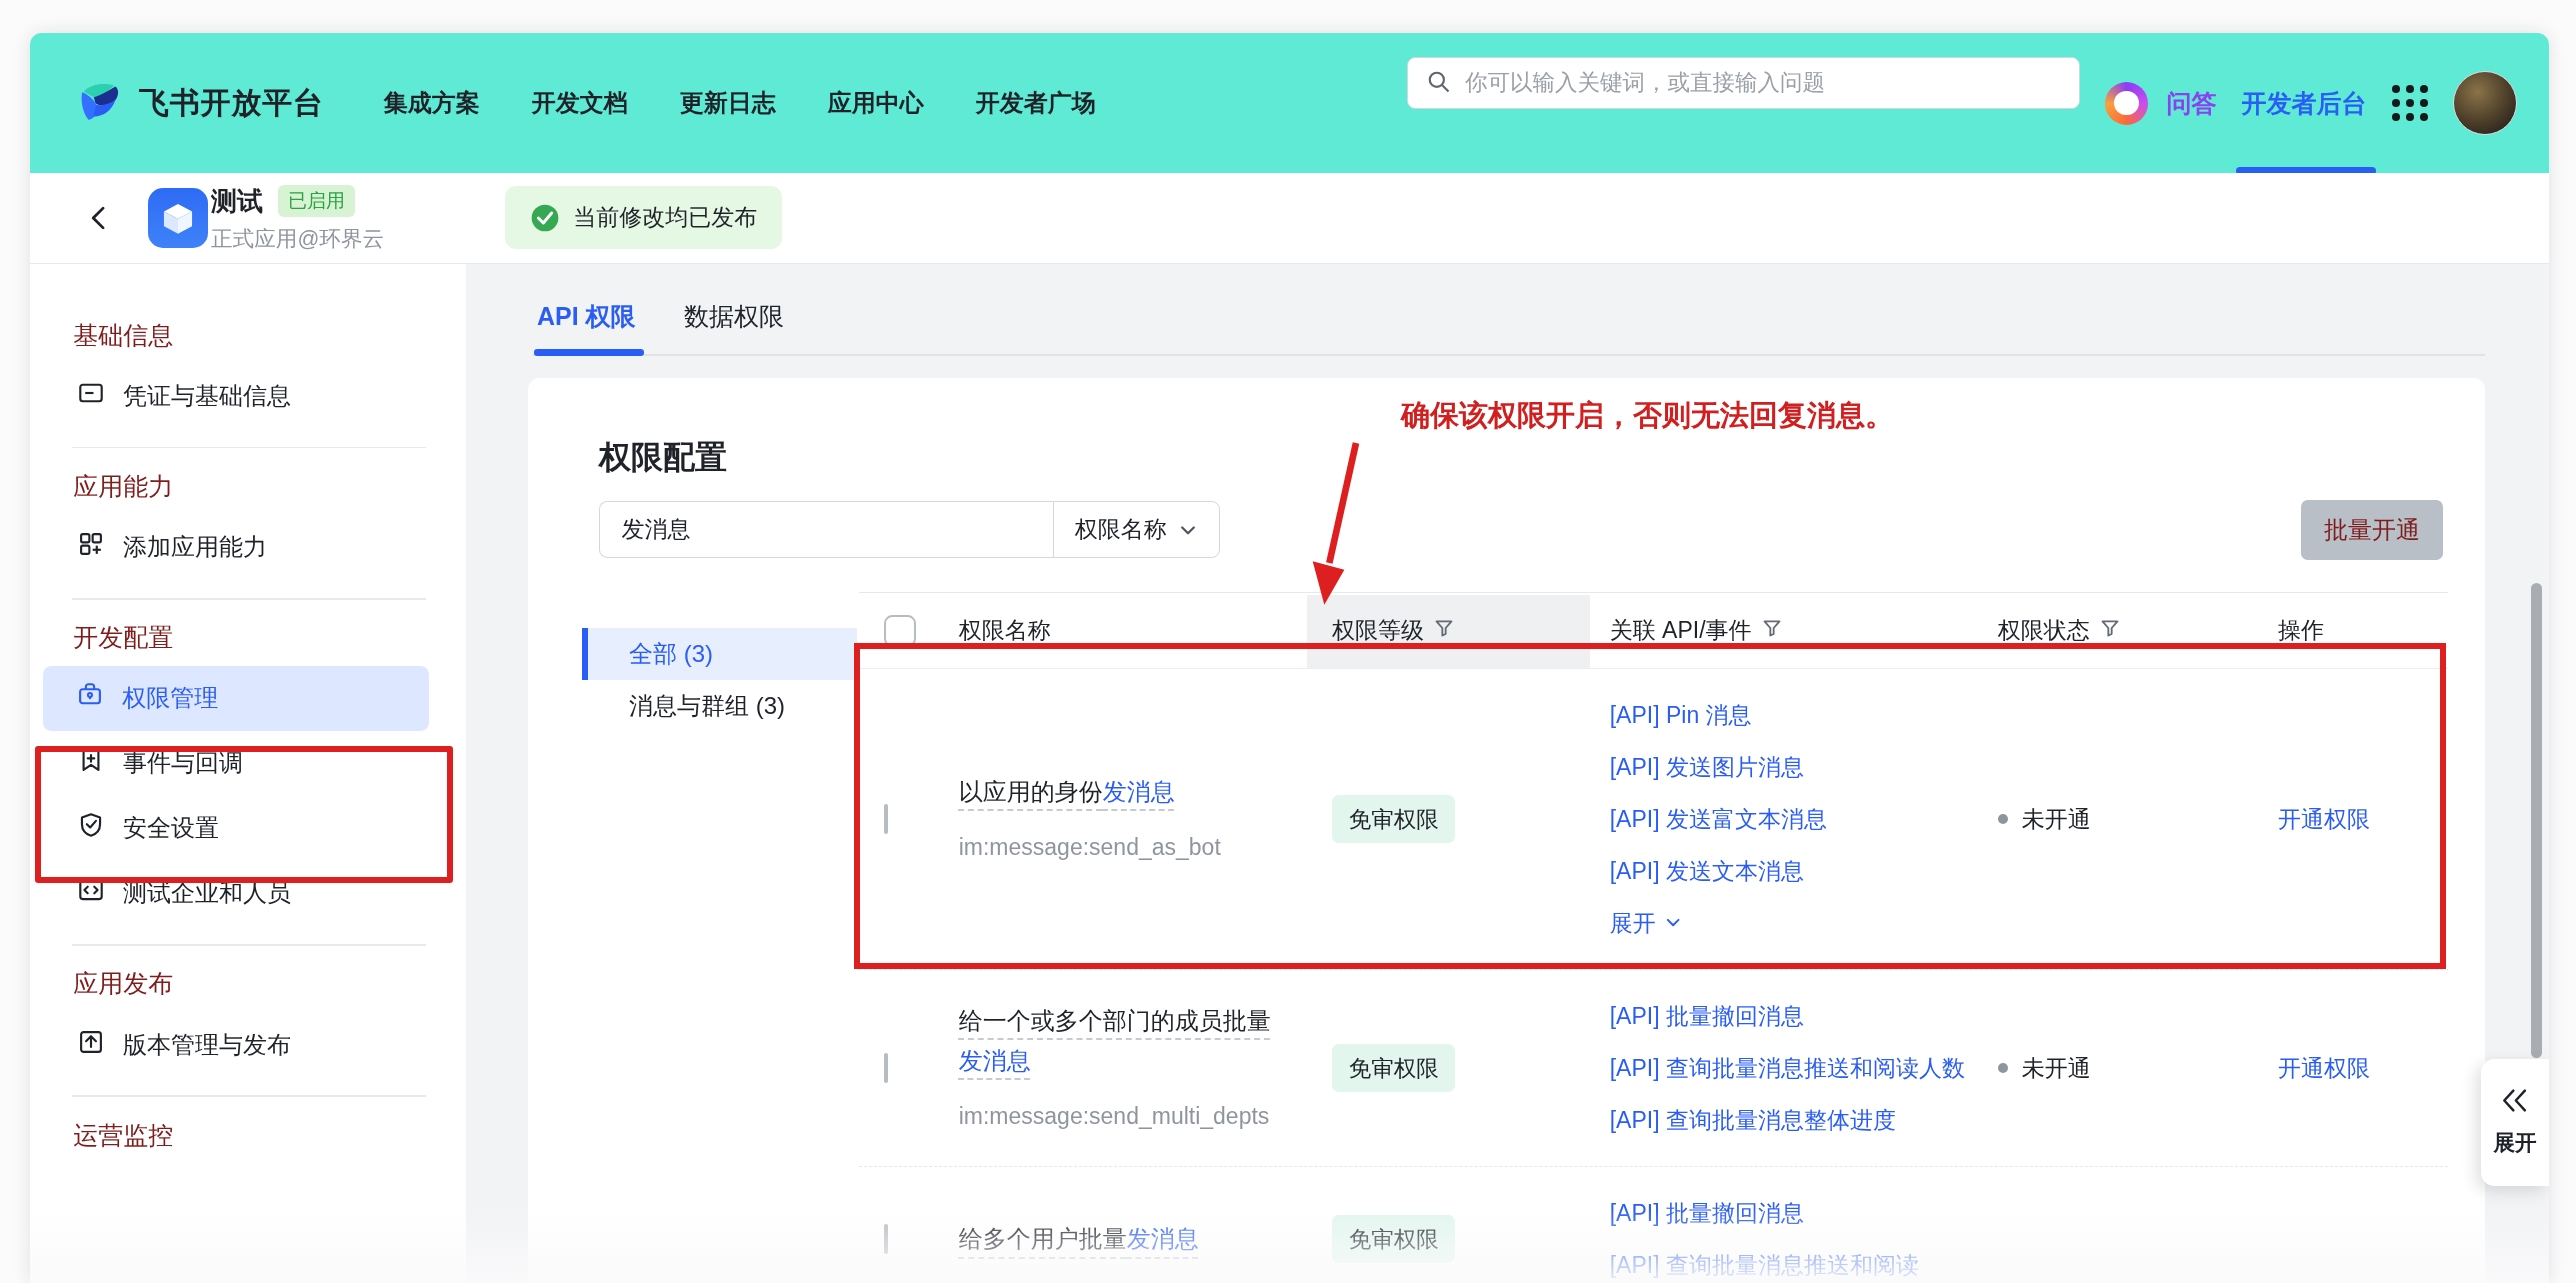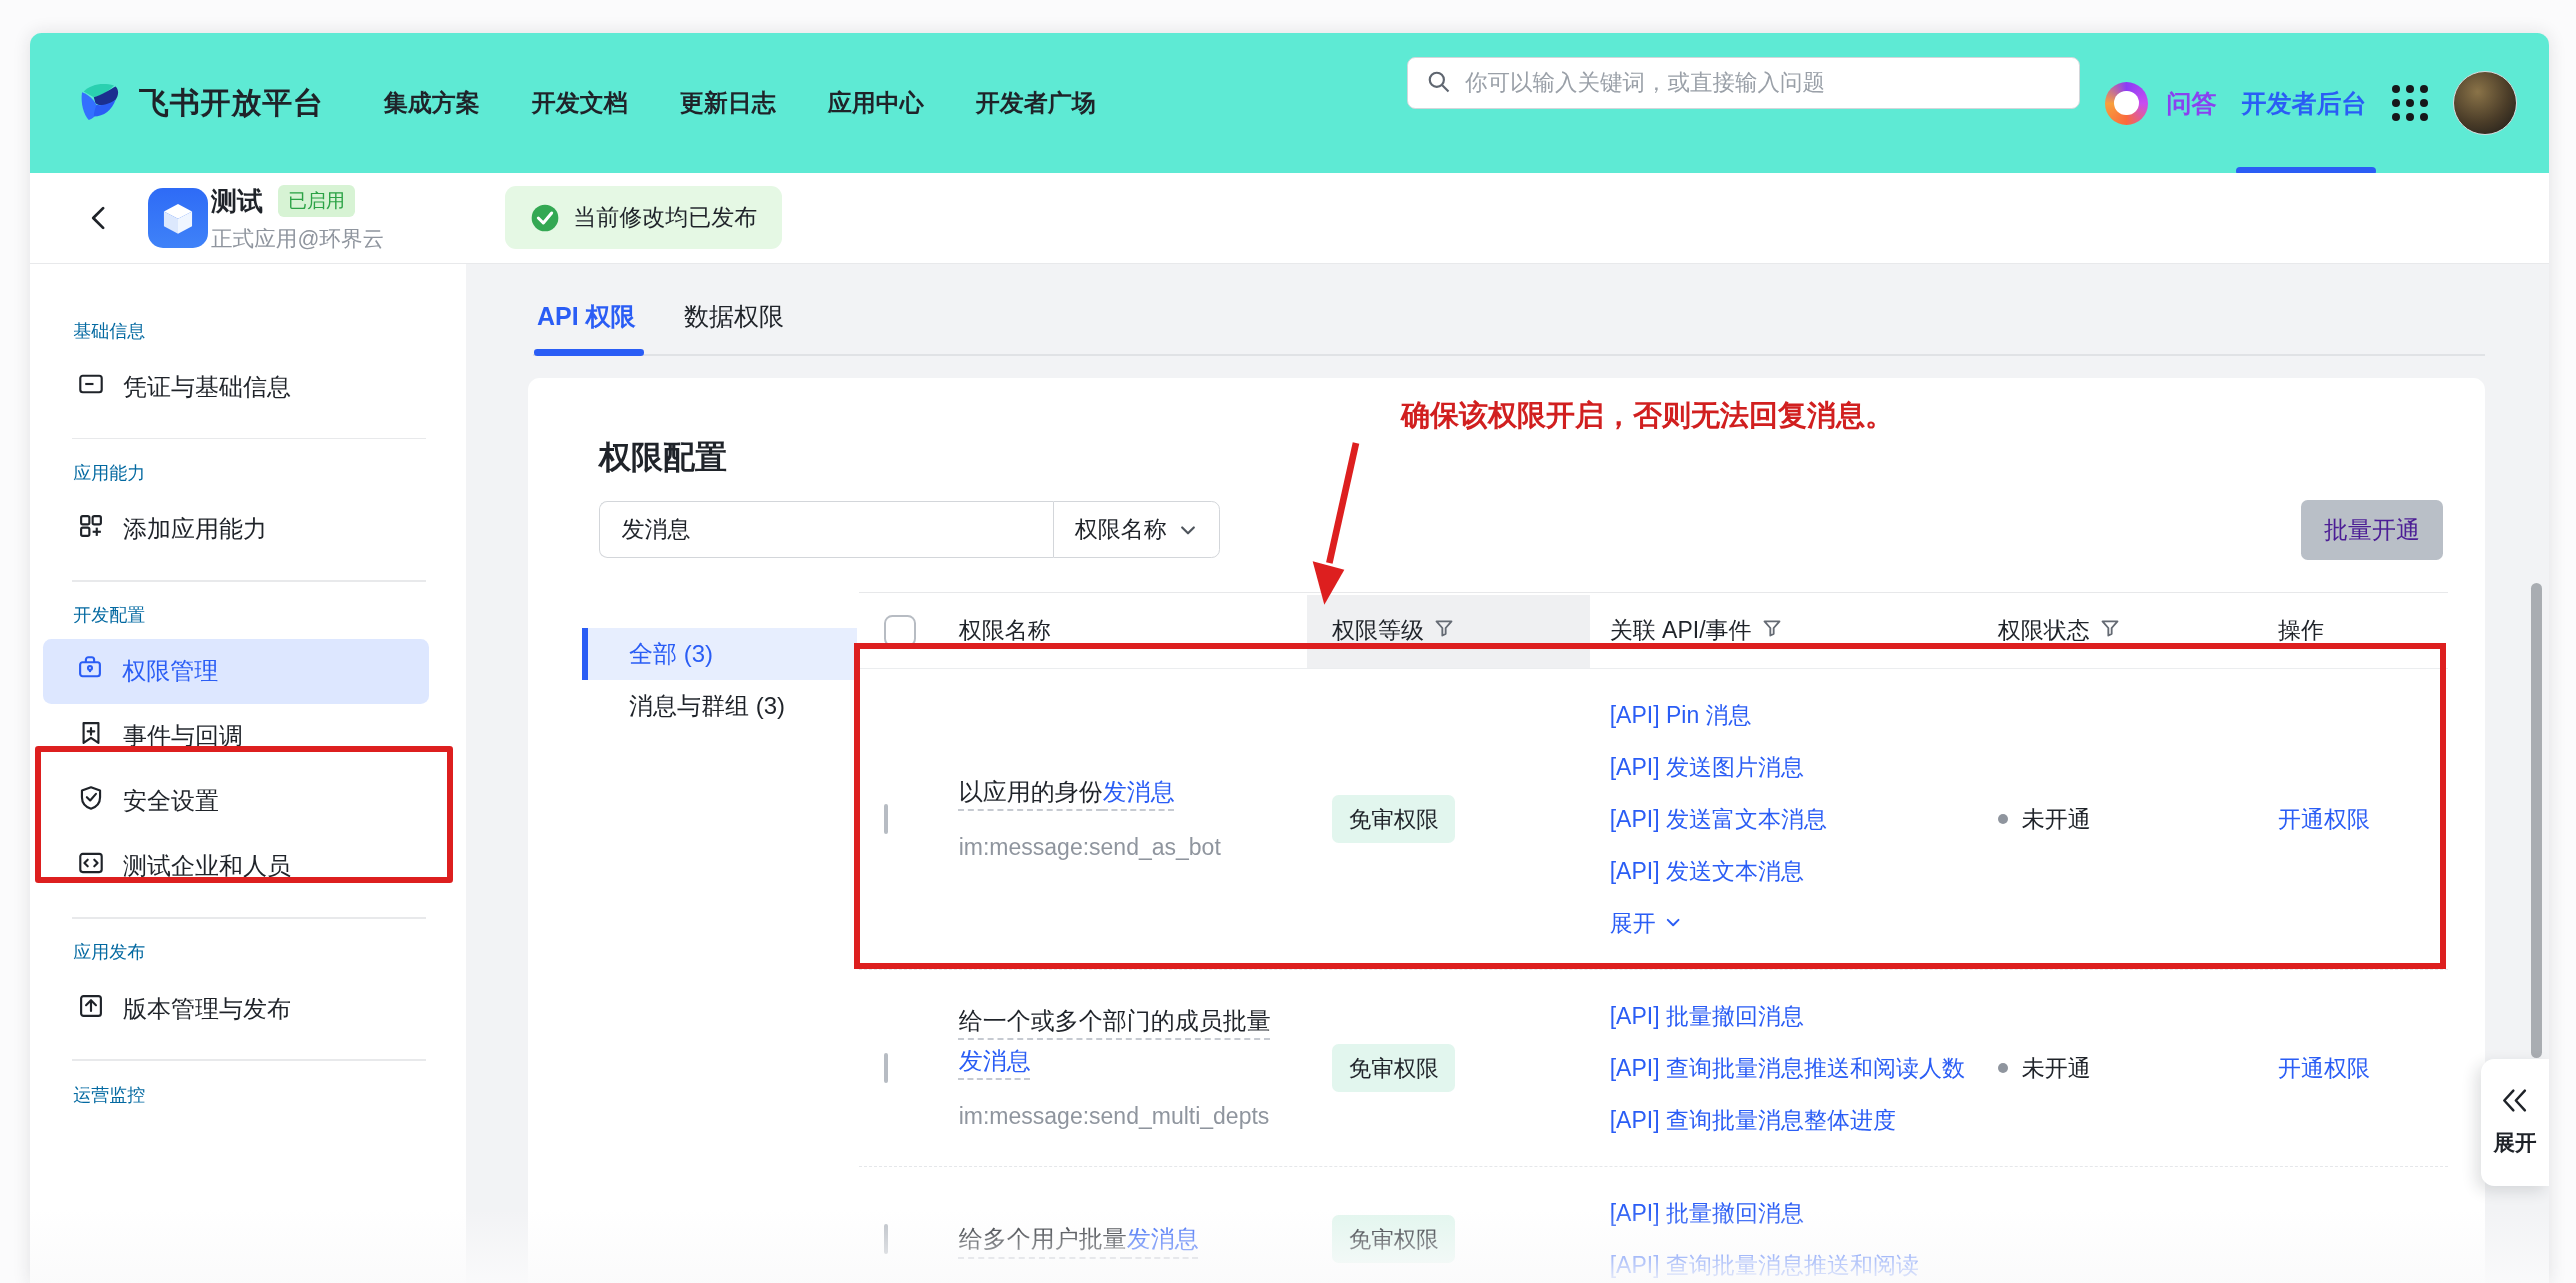--- a/index.html
+++ b/index.html
@@ -63,21 +63,21 @@
   .publish-pill{
     position:absolute;left:475px;top:13.3px;height:63px;background:#e5f8e4;border-radius:11px;
     display:flex;align-items:center;gap:13.3px;padding:0 25px;
   }
   .publish-pill span{font-size:23px;color:#1f2329;}
   
   .sidebar{
     position:absolute;left:0;top:231px;width:436px;bottom:0;background:#fff;
     box-sizing:border-box;padding:33px 0 0 40px;
   }
-  .side-section-label{font-size:18px;color:#0369a1;margin:21.6px 0 11.7px 3.3px;}
+  .side-section-label{font-size:25px;color:#7f1d1d;margin:21.6px 0 11.7px 3.3px;}
   .side-item{
     height:65px;display:flex;align-items:center;gap:18.3px;font-size:24px;color:#1f2329;
     border-radius:8.3px;cursor:pointer;padding-left:6.7px;margin-right:37px;
   }
   .side-item svg{flex:0 0 auto;}
   .side-item.active{background:#dde7ff;color:#2a5df5;margin-left:-27px;padding-left:33px;}
   .side-divider{height:1.7px;background:#e8e9eb;margin:18.3px 40px 18.3px 1.7px;}
   .sidebar-red-box{
     position:absolute;left:5px;top:713px;width:406px;height:125px;
     border:6.7px solid #dd1f1f;border-radius:3.3px;z-index:20;pointer-events:none;
@@ -99,21 +99,21 @@
   .searchrow{position:absolute;left:71px;top:123px;display:flex;height:57px;}
   .searchrow input{
     width:454px;height:57px;box-sizing:border-box;border:1.7px solid #d3d6da;border-right:none;
     border-radius:8.3px 0 0 8.3px;font-size:23px;padding:0 21.6px;outline:none;font-family:inherit;color:#1f2329;
   }
   .filter-select{
     width:167px;height:57px;box-sizing:border-box;border:1.7px solid #d3d6da;border-radius:0 8.3px 8.3px 0;
     display:flex;align-items:center;justify-content:center;gap:11.7px;font-size:23px;background:#fff;cursor:pointer;
   }
   .batch-btn{
-    position:absolute;right:42px;top:122px;width:142px;height:60px;background:#b9bfc7;color:#4c1d95;
+    position:absolute;right:42px;top:122px;width:142px;height:60px;background:#b9bfc7;color:#7f1d1d;
     font-size:24px;border:none;border-radius:6.7px;display:flex;align-items:center;justify-content:center;cursor:not-allowed;
   }
   .annotation-text{position:absolute;left:873px;top:18.3px;font-size:29px;font-weight:700;color:#d11f1f;white-space:nowrap;}
   .annotation-arrow{position:absolute;left:773px;top:60px;z-index:6;}
   
   .catlist{position:absolute;left:54px;top:250px;width:275px;}
   .cat{position:relative;height:52px;display:flex;align-items:center;font-size:24px;color:#1f2329;cursor:pointer;padding-left:47px;}
   .cat.active{background:#e7eefe;color:#2a5df5;}
   .cat.active::before{content:"";position:absolute;left:0;top:0;bottom:0;width:5.8px;background:#2a5df5;}
   

